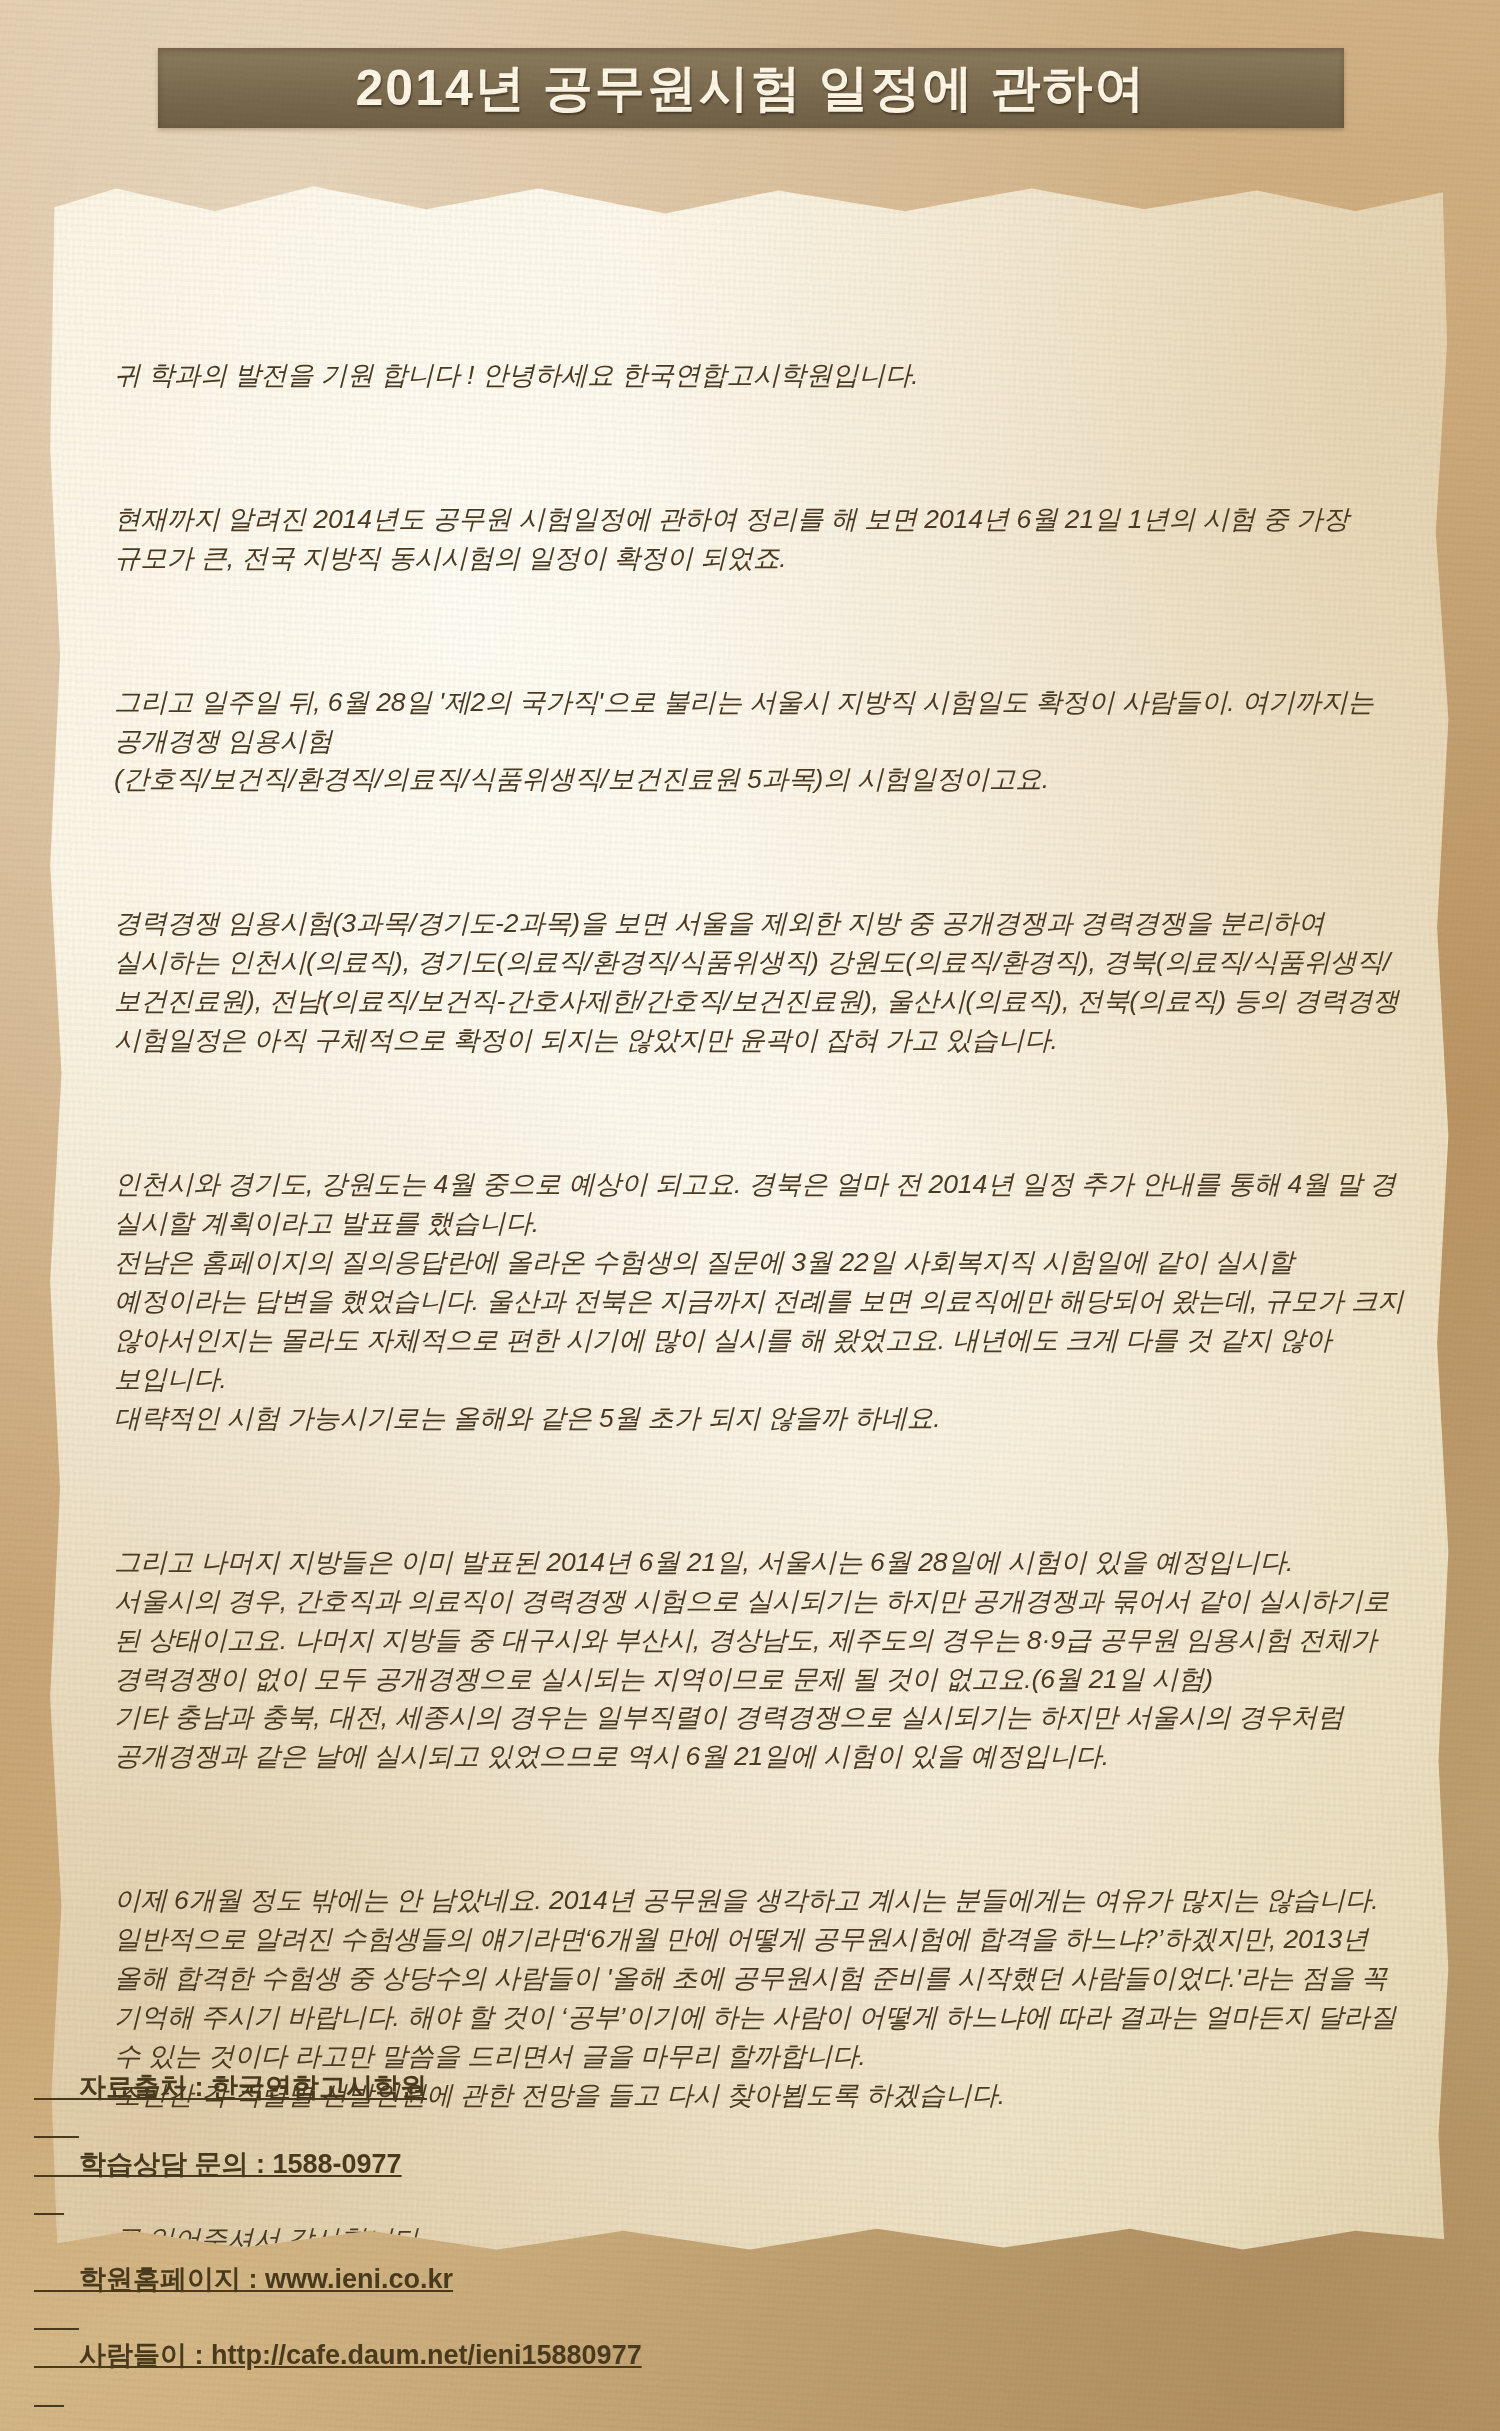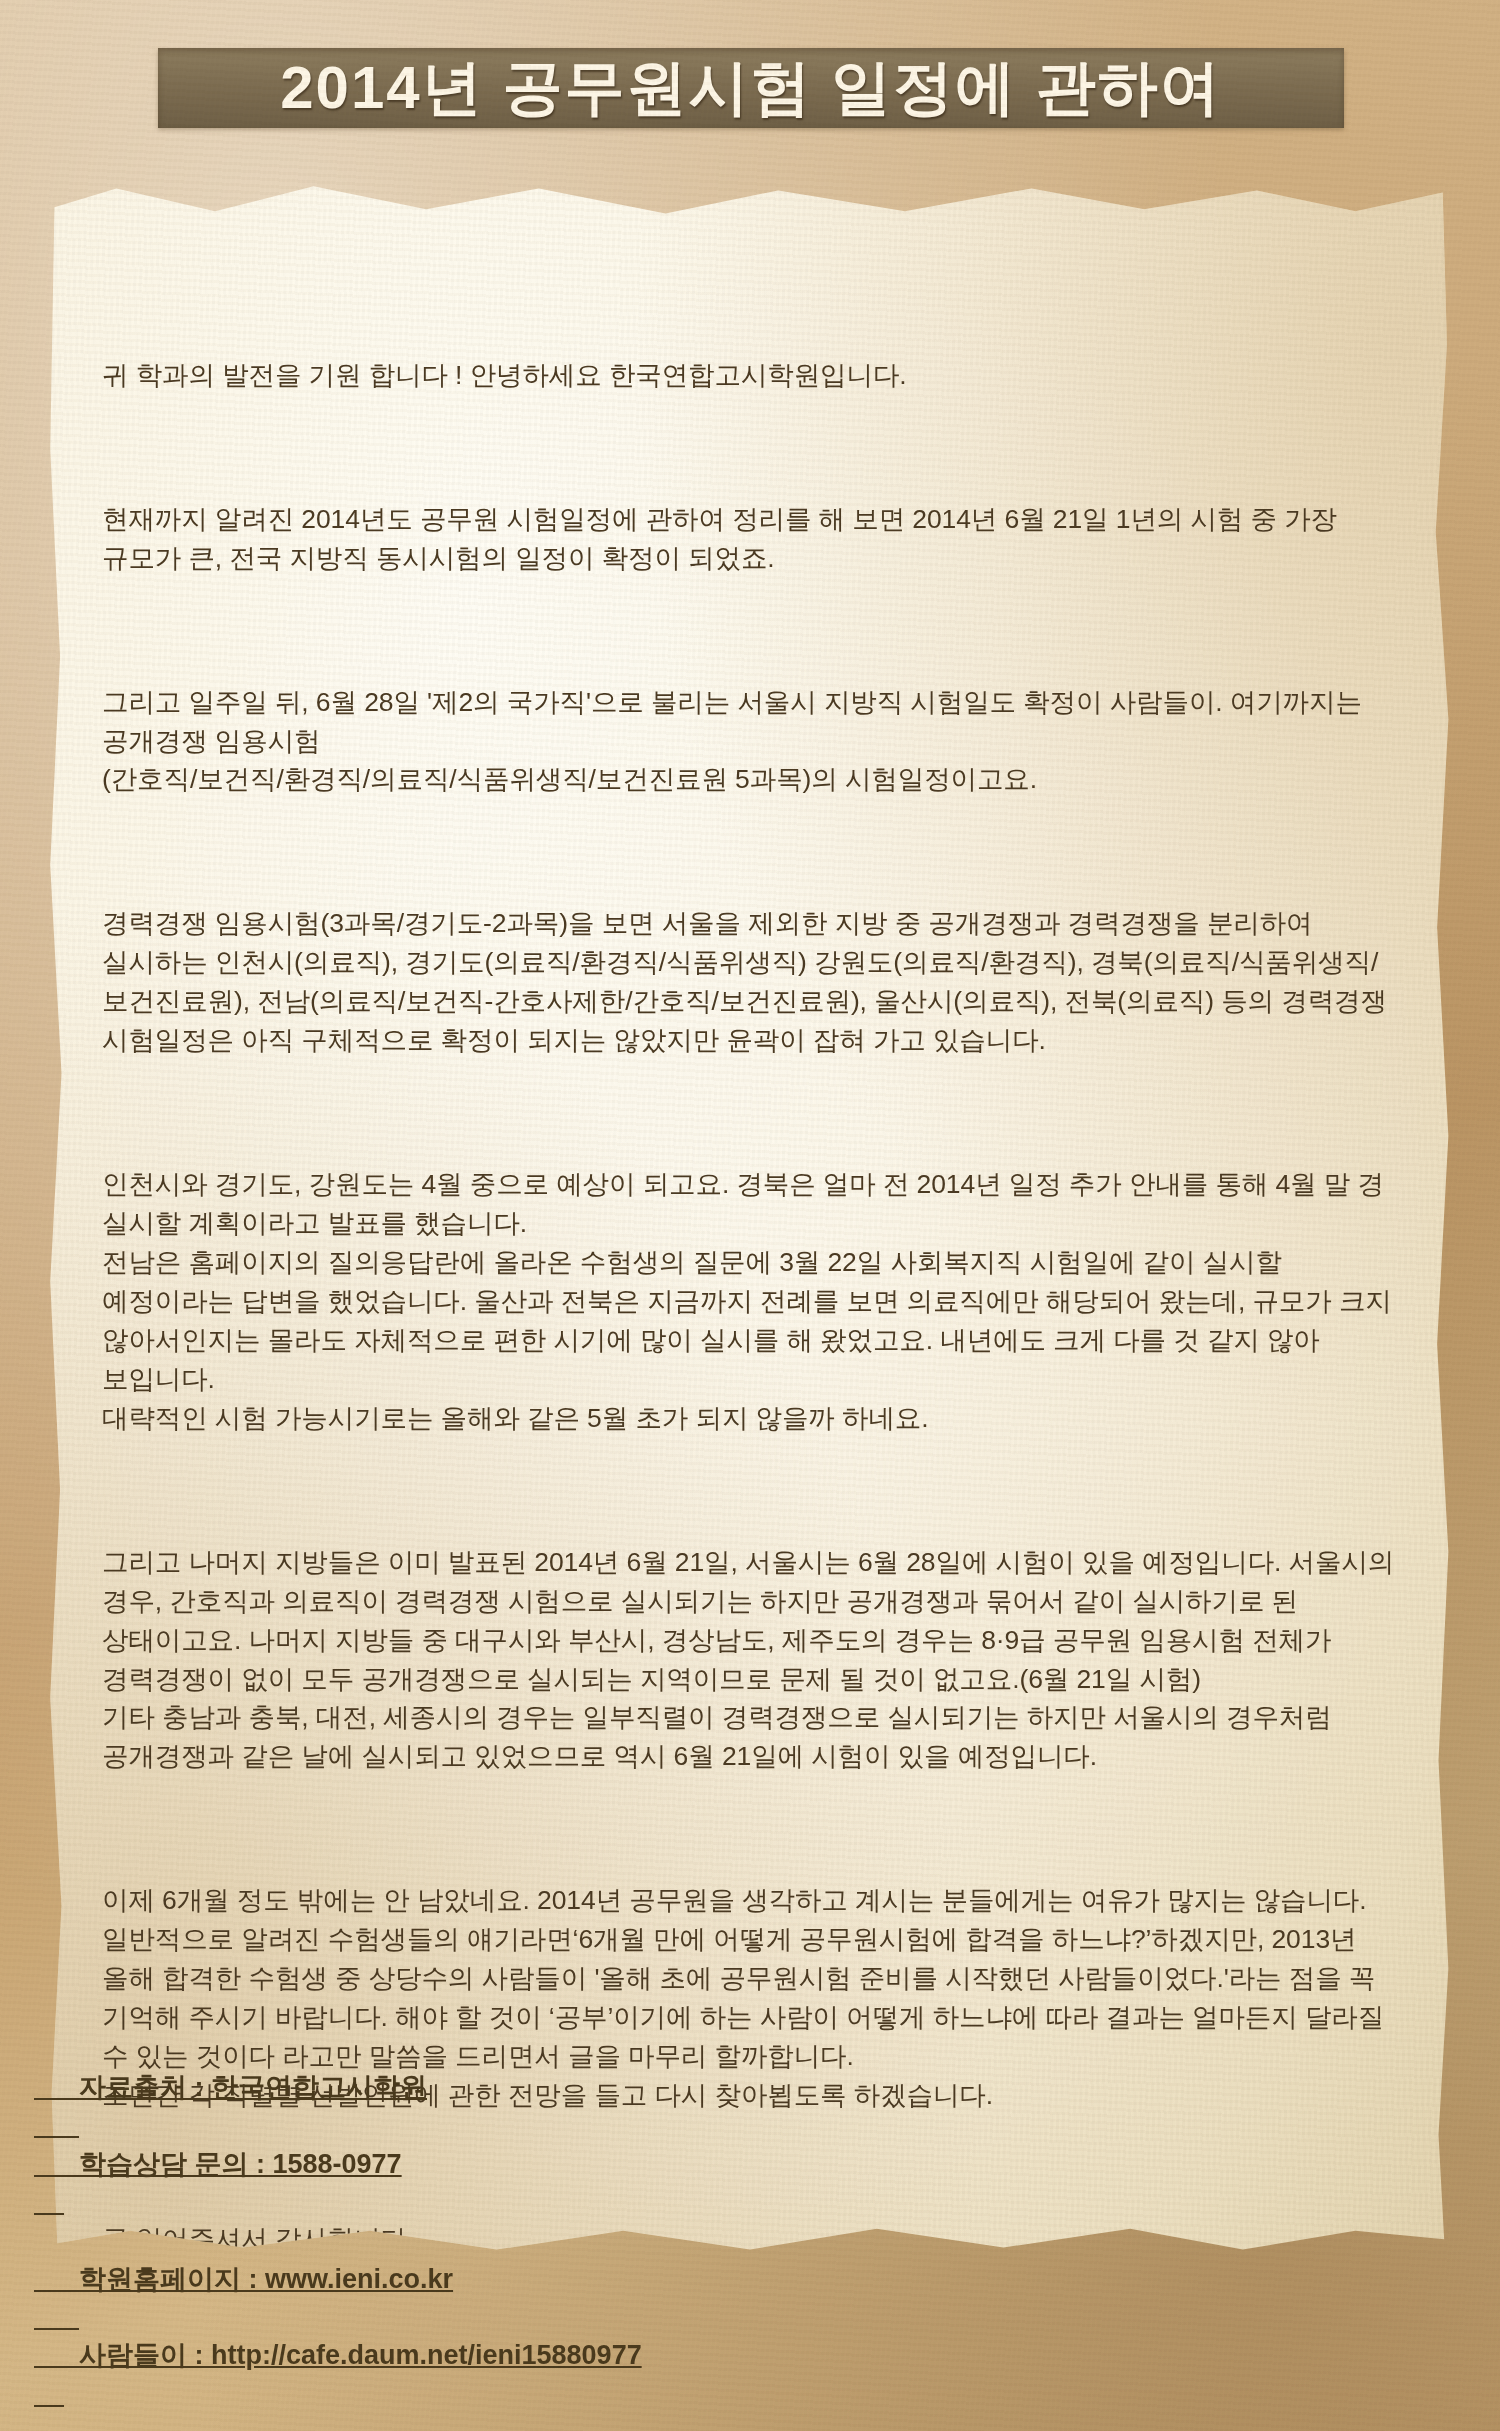--- a/index.html
+++ b/index.html
@@ -46,21 +46,21 @@
     width: 1186px;
     height: 80px;
     background: linear-gradient(180deg, #8d7d5f 0%, #7e6e52 45%, #6f6046 100%);
     box-shadow: 0 3px 6px rgba(60,40,20,0.35) inset, 0 2px 4px rgba(80,55,25,0.3);
     display: flex;
     align-items: center;
     justify-content: center;
   }
   .title-banner span {
     color: #fdf6e6;
-    font-size: 60px;
+    font-size: 50px;
     font-weight: bold;
     letter-spacing: 2px;
     white-space: nowrap;
     text-shadow: 1px 2px 2px rgba(40,25,10,0.55);
   }
 
   
   .sheet {
     position: absolute;
     left: 46px;
@@ -101,21 +101,22 @@
     top: 100px;
     right: 48px;
     color: #4b3a22;
     font-size: 26.5px;
     line-height: 1.47;
     white-space: pre-wrap;
     word-break: keep-all;
     letter-spacing: -0.1px;
   }
   .body-text p {
-    margin: 0 0 27px 0;
+    margin: 0 0 27px 12px;
+    font-style: italic;
   }
   .body-text p:last-child { margin-bottom: 0; }
 
   
   .footer {
     position: absolute;
     left: 0;
     right: 0;
     bottom: 18px;
     padding-left: 34px;

